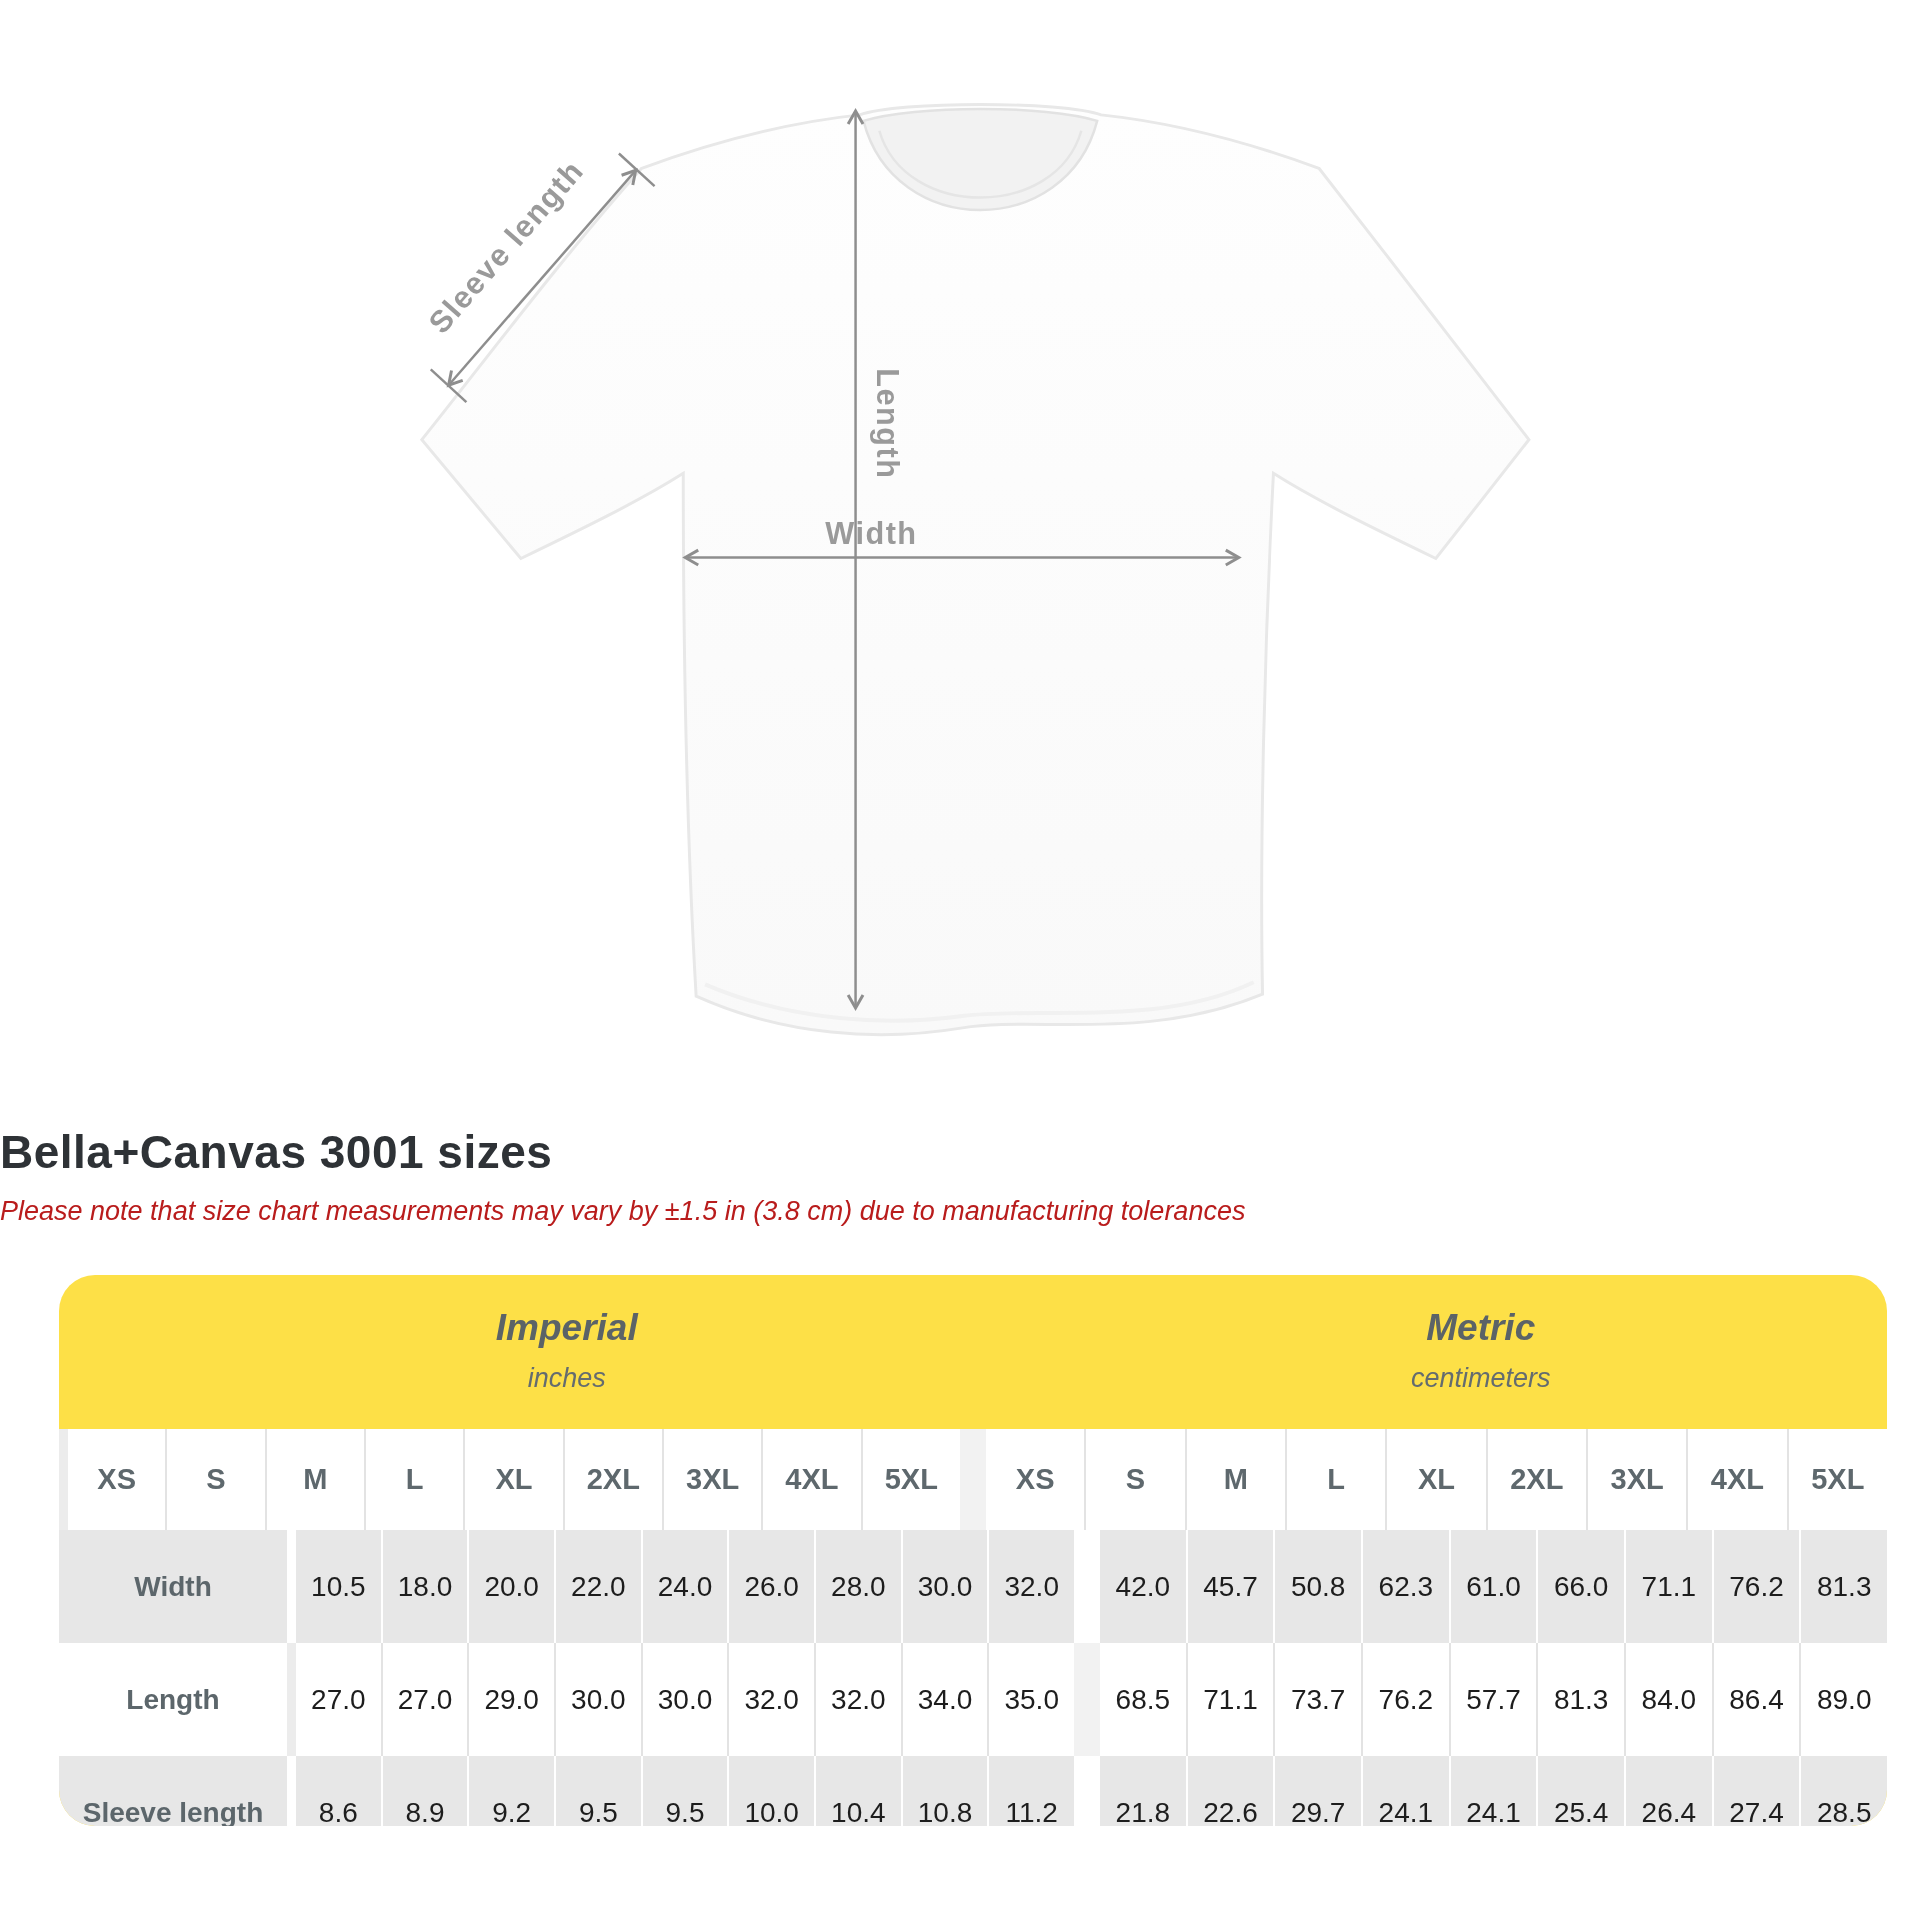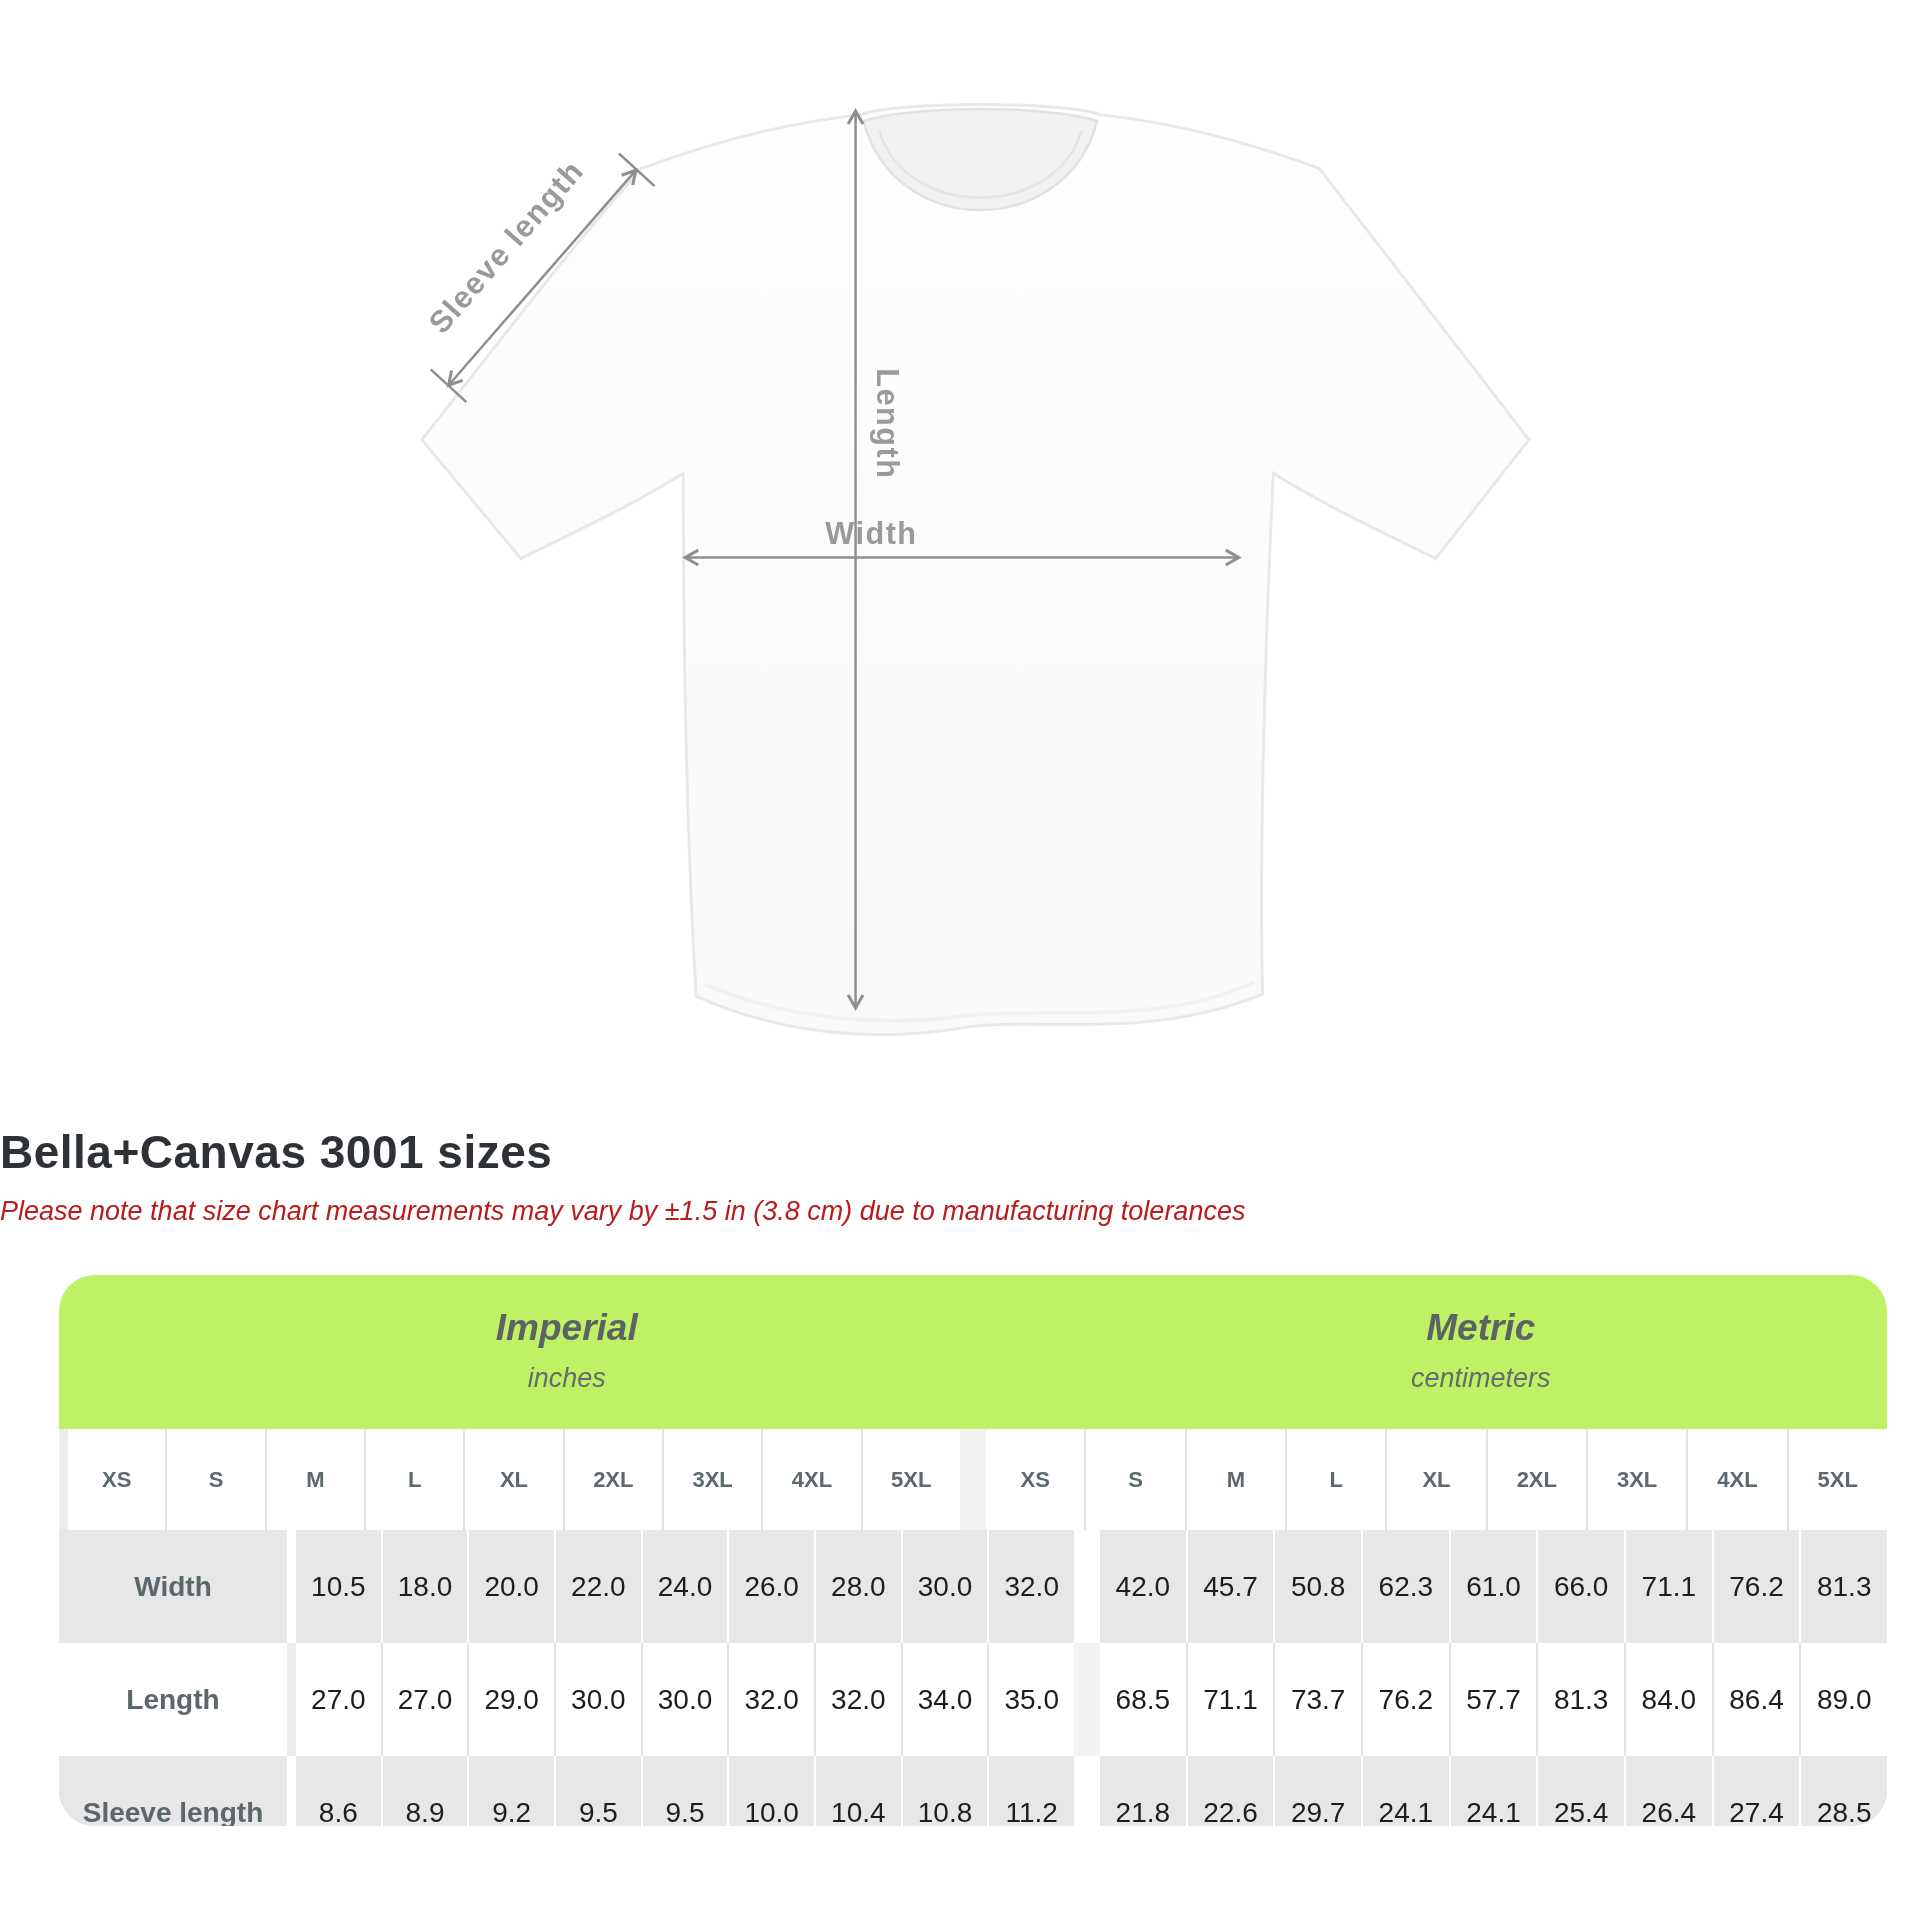--- a/index.html
+++ b/index.html
@@ -6,38 +6,38 @@
   .canvas{position:relative;width:1927px;height:1927px;background:#ffffff;overflow:hidden;
           font-family:"Liberation Sans",sans-serif;}
   .diagram{position:absolute;top:0;left:0;}
   .dlabel{font-family:"Liberation Sans",sans-serif;font-size:31px;font-weight:bold;
           fill:#9a9a9a;letter-spacing:1.5px;}
   .page-title{position:absolute;top:1125px;left:0;width:100%;text-align:left;
           font-size:46px;font-weight:bold;color:#2e3236;letter-spacing:0.5px;}
   .page-subtitle{position:absolute;top:1196px;left:0;width:100%;text-align:left;
           font-style:italic;font-size:27px;color:#b91c1c;}
   .size-table{position:absolute;left:59px;top:1275px;width:1828px;height:551px;
-          background:#bef264;border-radius:36px;overflow:hidden;}
+          background:#fde047;border-radius:36px;overflow:hidden;}
   .units-header{display:flex;height:154px;box-sizing:border-box;padding-top:32px;}
   .uh{text-align:center;}
   .uh-left{width:calc(228px + (100% - 253px)/2);}
   .uh-right{flex:1;}
   .unit-name{font-size:37px;font-weight:bold;font-style:italic;color:#5b6367;}
   .unit-sub{font-size:27px;font-style:italic;color:#646c6f;margin-top:14px;}
   .trow{display:flex;}
   .row-white{background:#ffffff;}
   .row-gray{background:#e7e7e7;}
   .row-size{height:101px;}
   .row-data{height:113px;}
   .trow .label{width:228px;display:flex;align-items:center;justify-content:center;
           font-weight:bold;font-size:28px;color:#5c666b;}
   .cells{flex:1;display:flex;}
   .cell{flex:1;display:flex;align-items:center;justify-content:center;
           font-size:28px;color:#1d1d1d;}
-  .size-head{font-weight:bold;color:#5e686d;font-size:22px;}
+  .size-head{font-weight:bold;color:#5e686d;font-size:29px;}
   .divider{width:26px;}
   .row-white .cells .cell{border-left:2px solid #e3e3e3;box-sizing:border-box;}
   .row-white .cells.imperial .cell:first-child{border-left:9px solid #ececec;}
   .row-white .cells.metric .cell:first-child{border-left:0;}
   .row-gray .cells .cell{border-left:2px solid #ffffff;box-sizing:border-box;}
   .row-gray .cells.imperial .cell:first-child{border-left:9px solid #ffffff;}
   .row-gray .cells.metric .cell:first-child{border-left:0;border-radius:31px;}
   .row-white .divider{background:#f2f2f2;}
   .row-gray .divider{background:#ffffff;}
 </style>

